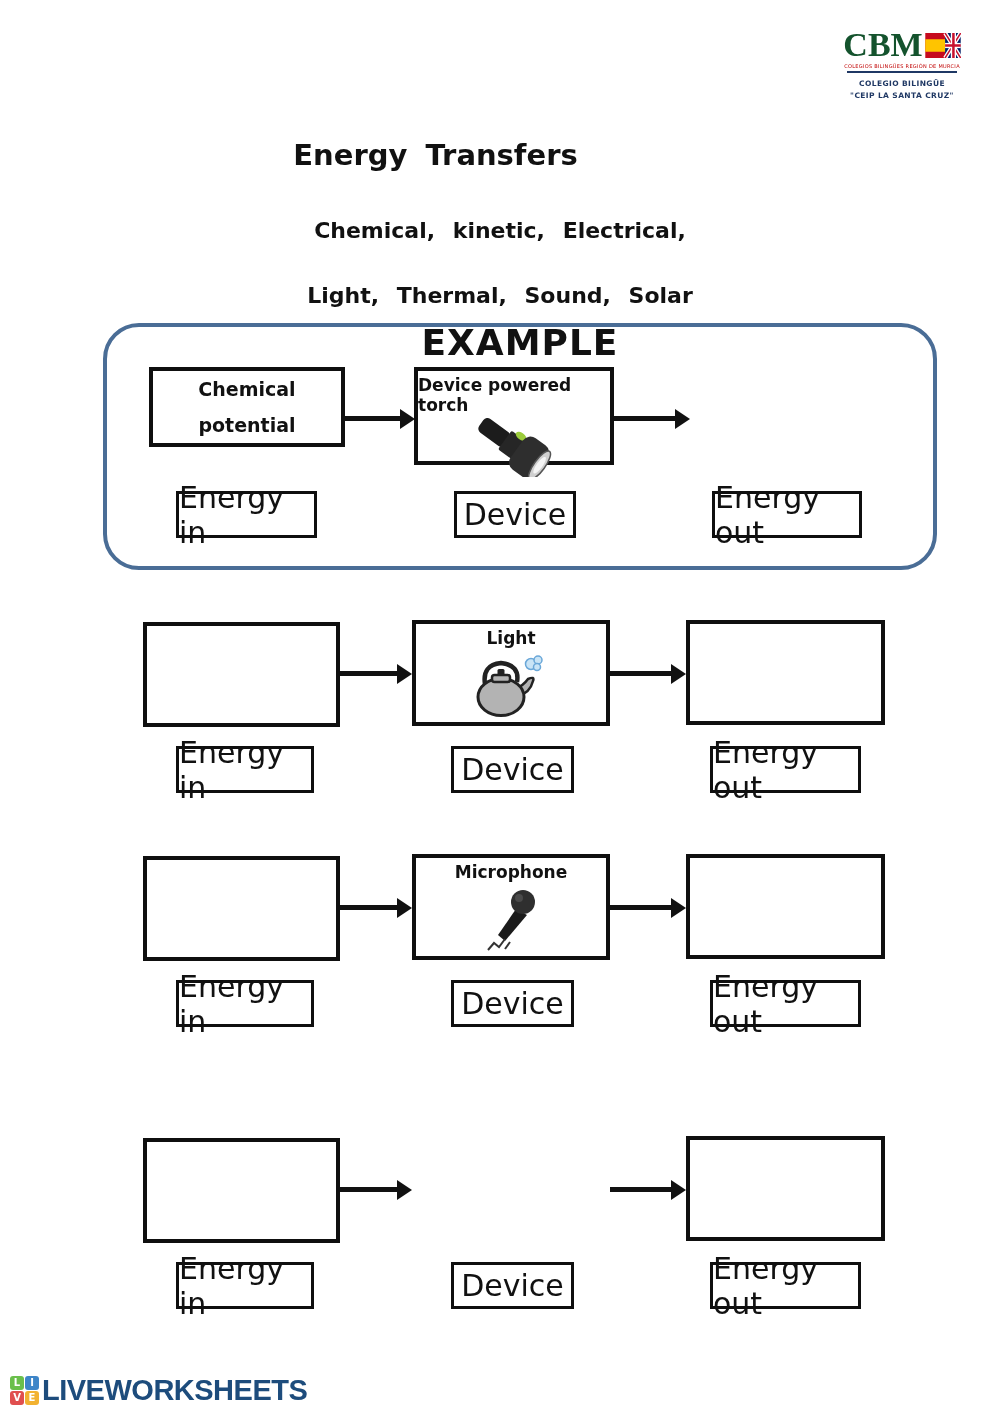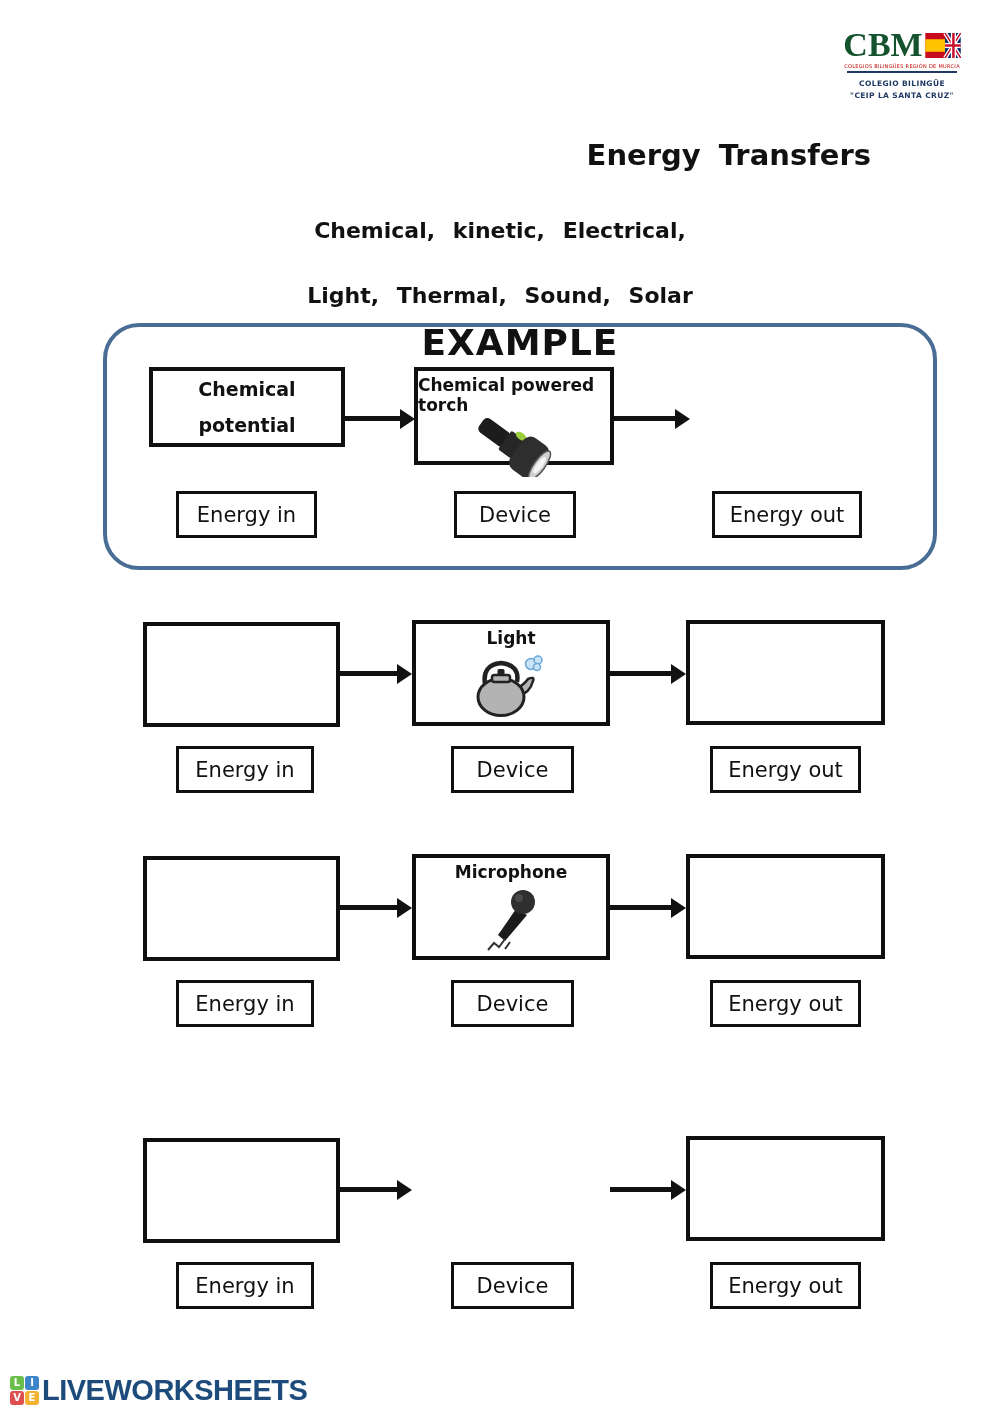--- a/index.html
+++ b/index.html
@@ -12,36 +12,36 @@
   .name-date .date { margin-left:30px; }
 
   .cbm { position:absolute; left:843px; top:28px; width:118px; text-align:center; color:#1f3864; }
   .cbm-top { display:flex; align-items:center; justify-content:center; gap:2px; }
   .cbm-acronym { font-family:"Liberation Serif", serif; font-weight:bold; font-size:34px; line-height:1; color:#14532d; }
   .cbm-tagline { font-size:5px; color:#c00000; letter-spacing:0.3px; margin-top:1px; white-space:nowrap; }
   .cbm-rule { height:2px; background:#1f3864; margin:2px 4px 5px 4px; }
   .cbm-line { font-size:7.5px; font-weight:bold; letter-spacing:0.4px; line-height:1.6; }
 
   
-  .title { position:absolute; left:0; top:138px; width:871px; text-align:right;
+  .title { position:absolute; left:0; top:138px; width:871px; text-align:center;
            font-size:29px; font-weight:bold; word-spacing:8px; }
   .wordbank { position:absolute; left:0; width:1000px; text-align:center;
               font-size:22px; font-weight:bold; word-spacing:10px; }
   .wb1 { top:218px; } .wb2 { top:283px; }
 
   
   .example { position:absolute; left:103px; top:323px; width:834px; height:247px;
              border:4px solid #4a6d96; border-radius:36px; }
   .example-heading { position:absolute; left:0; top:-2px; width:100%; text-align:center;
                      font-size:36px; font-weight:bold; letter-spacing:1px; line-height:1; }
 
   
   .box { position:absolute; background:#fff; border:4px solid #0f0f0f; }
   .labelbox { position:absolute; background:#fff; border:3px solid #0f0f0f;
-              display:flex; align-items:center; justify-content:center; font-size:21px; }
+              display:flex; align-items:center; justify-content:center; font-size:30px; }
   .devbox { display:flex; flex-direction:column; align-items:center; }
   .dev-title { font-weight:bold; font-size:17px; margin-top:4px; }
   .twoline { display:flex; flex-direction:column; align-items:center; justify-content:center;
              gap:14px; font-weight:bold; font-size:19px; }
   .lightenergy { font-family:"Liberation Serif", serif; font-size:21px; letter-spacing:0.5px;
                  text-align:center; padding-top:10px; }
 
   
   .arrow { position:absolute; height:5px; background:#111; }
   .arrow::after { content:""; position:absolute; right:-14px; top:-7.5px;
@@ -114,21 +114,21 @@
     <div class="example-heading">EXAMPLE</div>
 
     <div class="box twoline ex-bin">
       <span>Chemical</span>
       <span>potential</span>
     </div>
 
     <div class="arrow ex-arr1"></div>
 
     <div class="box devbox ex-bdev">
-      <div class="dev-title">Chemical powered torch</div>
+      <div class="dev-title">Device powered torch</div>
       <div class="icon-wrap">
         <svg width="88" height="62" viewBox="0 0 88 62">
           <g transform="rotate(36 44 31)">
             <rect x="4" y="23" width="32" height="17" rx="5" fill="#1c1c1c"></rect>
             <rect x="33" y="20" width="17" height="23" rx="2" fill="#262626"></rect>
             <ellipse cx="44" cy="19" rx="6" ry="3.5" fill="#9ccc3c"></ellipse>
             <rect x="48" y="12" width="30" height="39" rx="9" fill="#2e2e2e"></rect>
             <ellipse cx="76" cy="31.5" rx="5.5" ry="17" fill="#cfcfcf" stroke="#555" stroke-width="1.5"></ellipse>
             <ellipse cx="76" cy="31.5" rx="3" ry="10" fill="#f4f4f4"></ellipse>
           </g>

